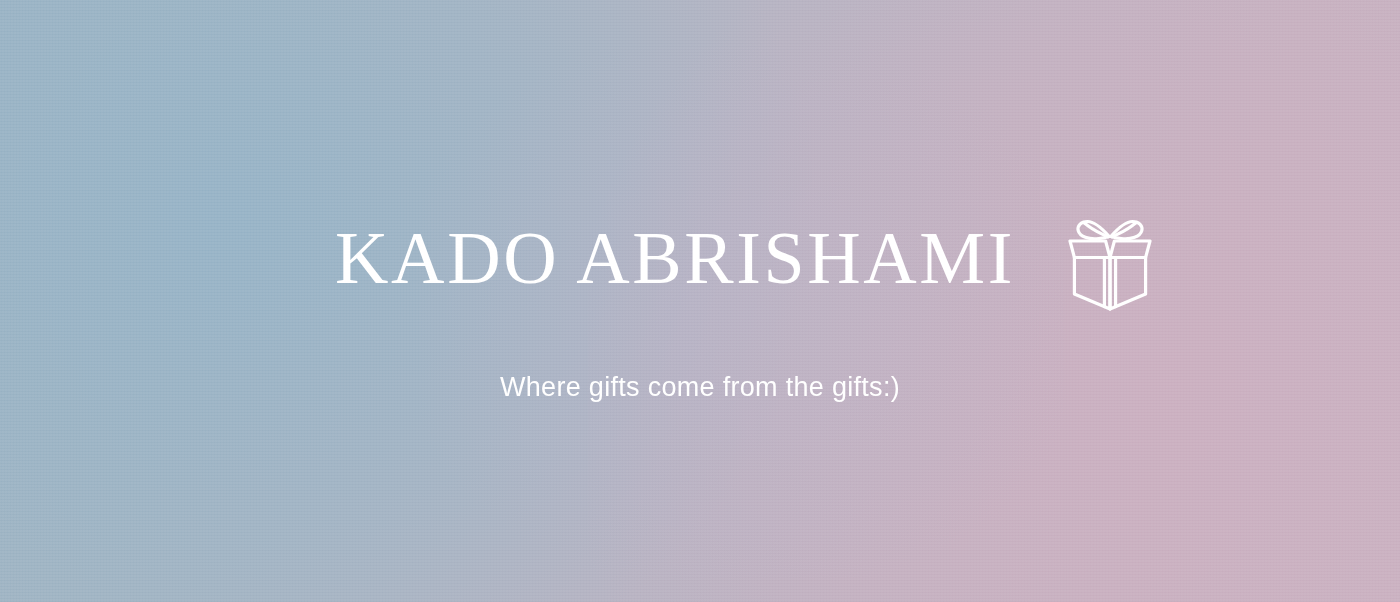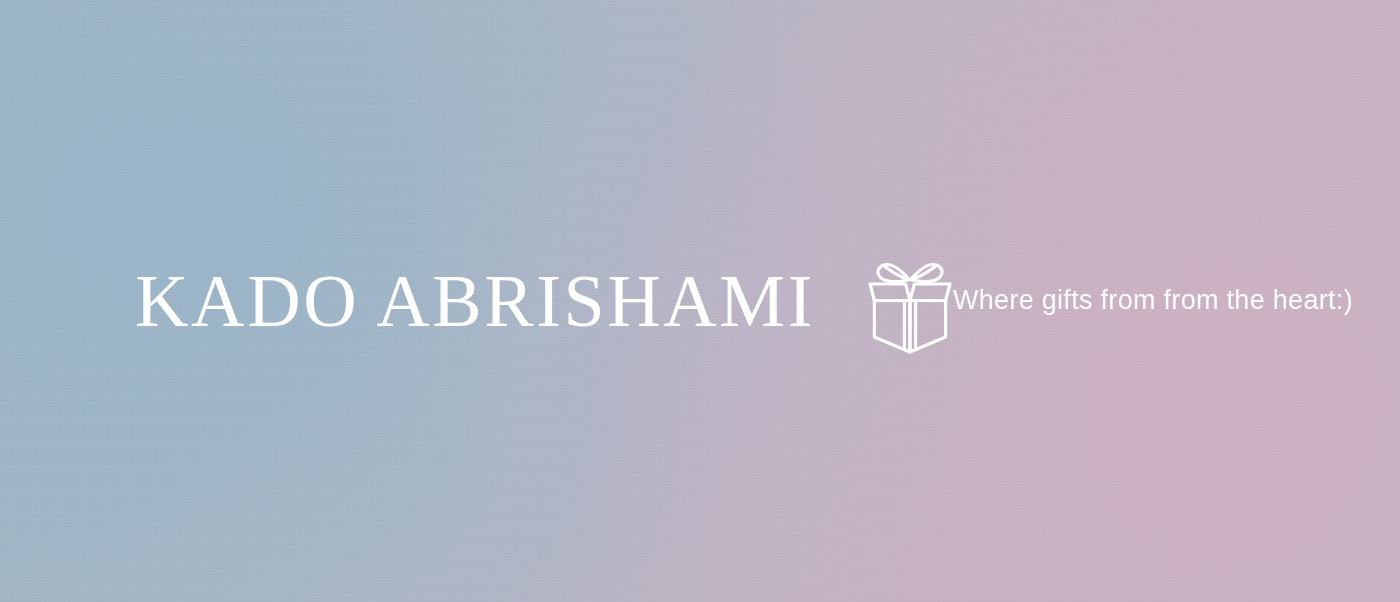--- a/index.html
+++ b/index.html
@@ -73,21 +73,21 @@
       repeating-linear-gradient(0deg, rgba(255,255,255,0.5) 0 1px, rgba(0,0,0,0.5) 1px 2px),
       repeating-linear-gradient(90deg, rgba(255,255,255,0.5) 0 1px, rgba(0,0,0,0.5) 1px 2px);
     background-size: 3px 3px, 3px 3px;
     mix-blend-mode: overlay;
   }
 
   .content {
     position: absolute;
     inset: 0;
     display: flex;
-    flex-direction: row;
+    flex-direction: column;
     align-items: center;
     justify-content: center;
   }
 
   .brand-row {
     display: flex;
     align-items: center;
     justify-content: center;
     gap: 52px;
     
@@ -166,16 +166,16 @@
         <path d="M7.4 49.5 L 7.4 86.0 L 43.0 101.0 L 43.0 49.5 Z"></path>
 
         <path d="M78.6 49.5 L 78.6 86.0 L 43.0 101.0 L 43.0 49.5 Z"></path>
 
         <path d="M37.4 51.6 L 37.4 98.6"></path>
         <path d="M48.6 51.6 L 48.6 98.6"></path>
       </svg>
 
     </div>
 
-    <p class="tagline">Where gifts from from the heart:)</p>
+    <p class="tagline">Where gifts come from the gifts:)</p>
 
   </div>
 </div>
 
 </body></html>

